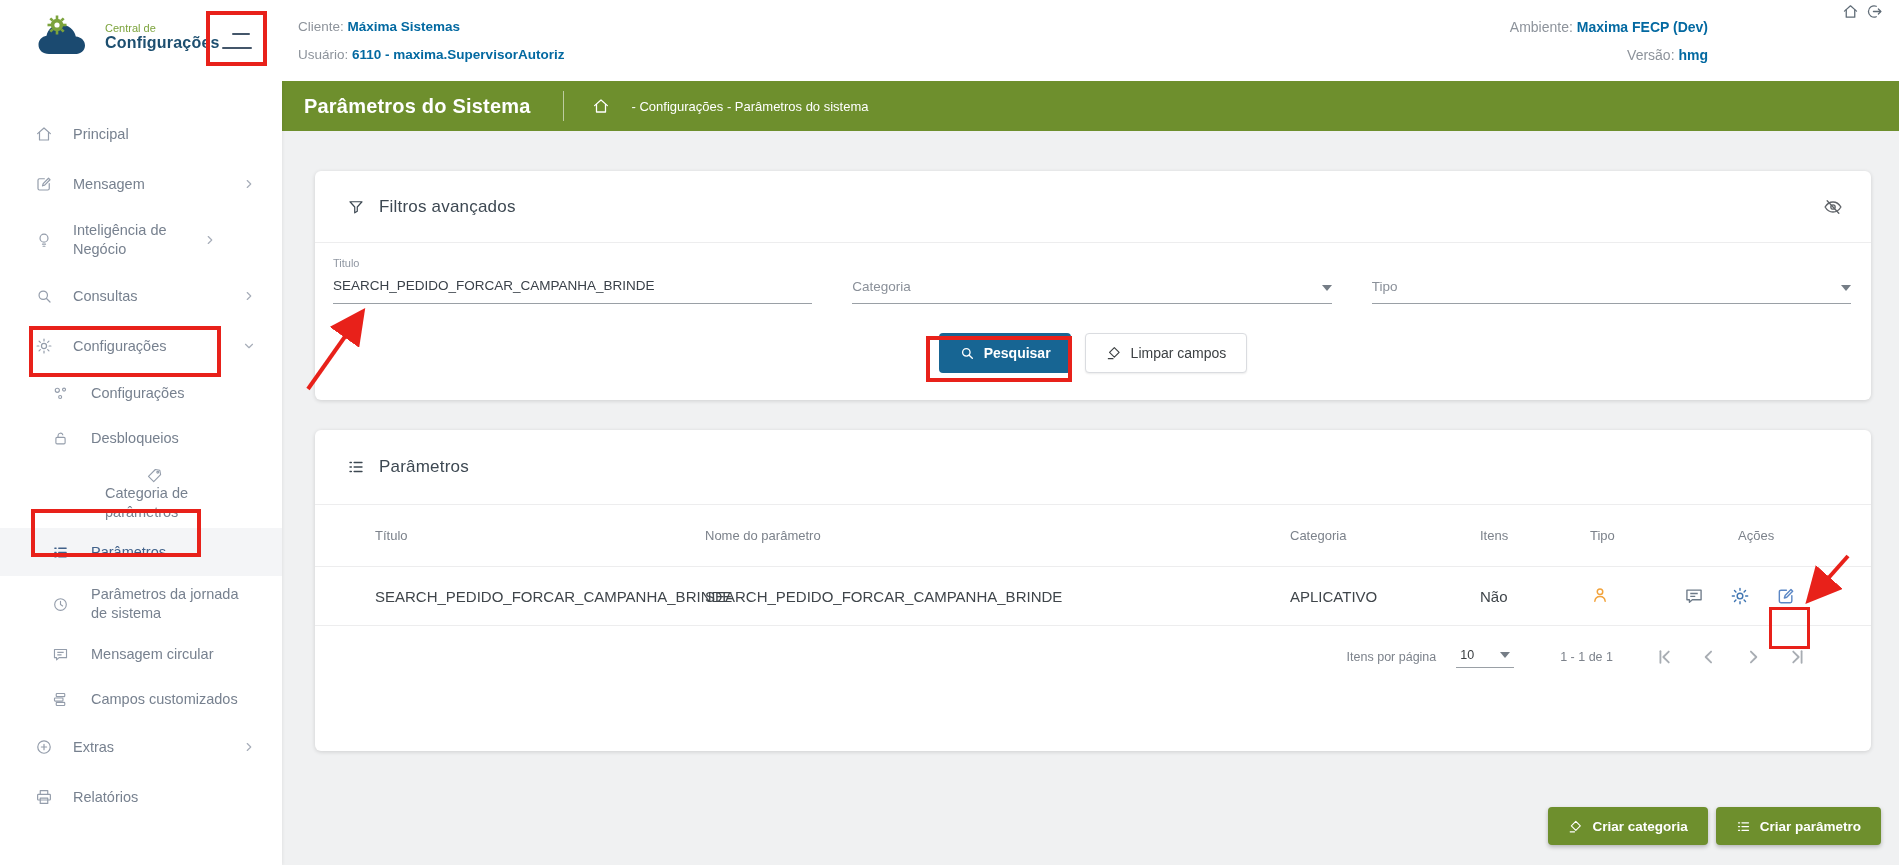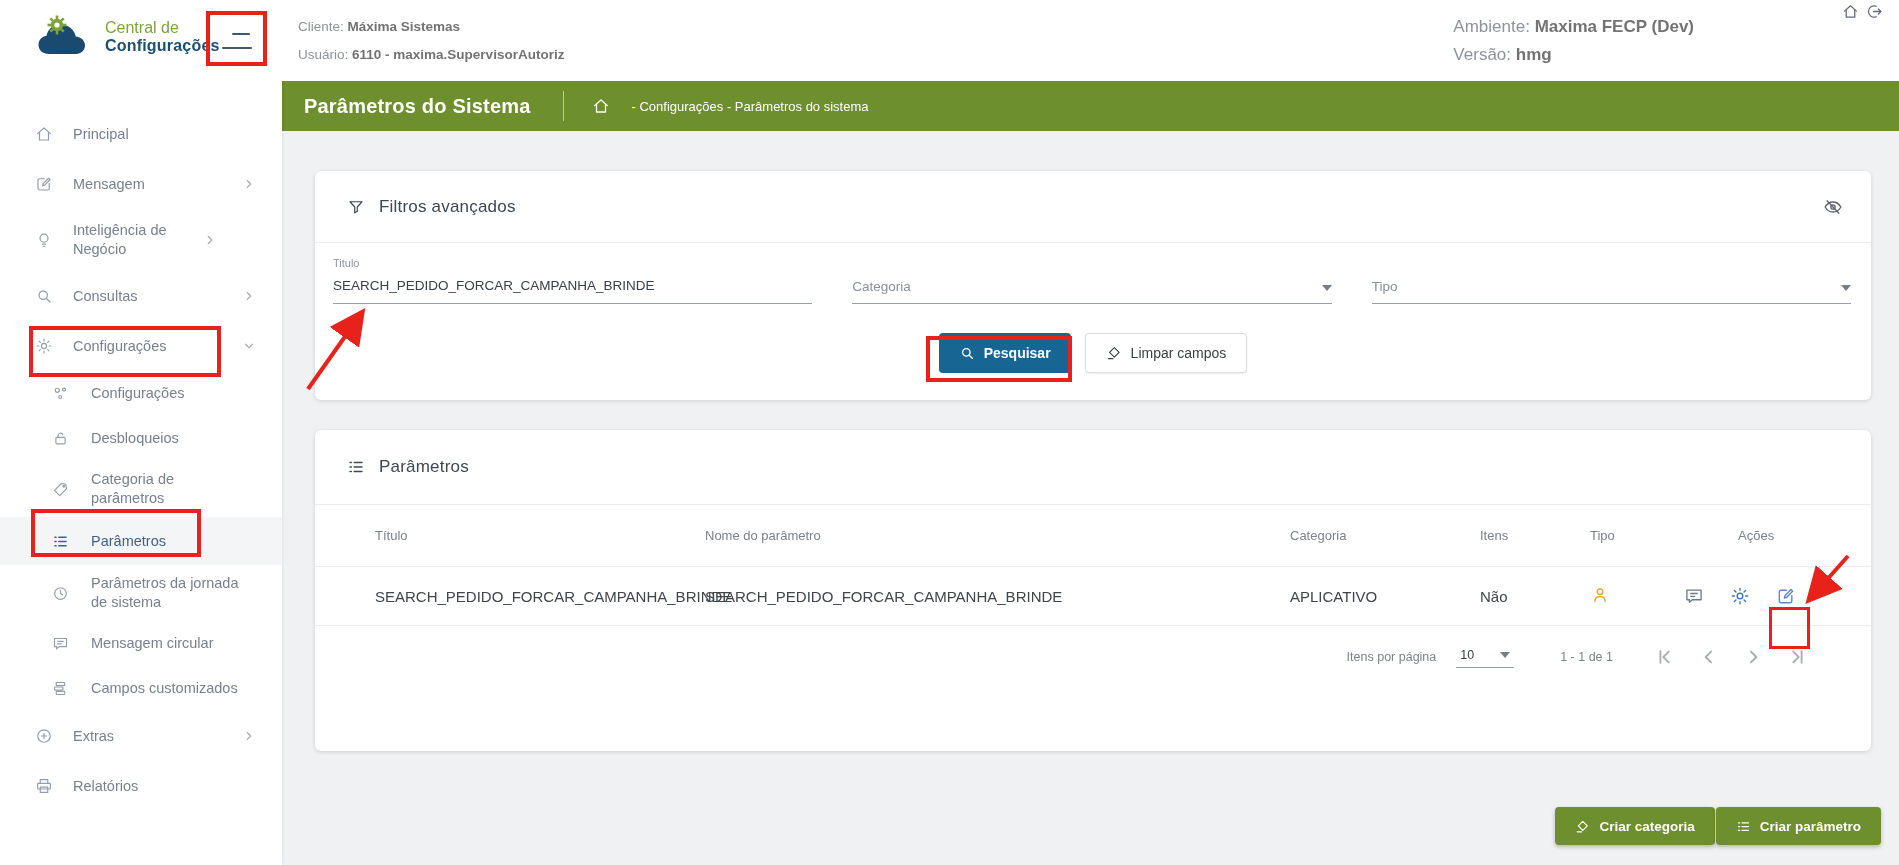--- a/index.html
+++ b/index.html
@@ -9,30 +9,30 @@
   }
   *{margin:0;padding:0;box-sizing:border-box;}
   html,body{width:1899px;height:865px;overflow:hidden;}
   body{font-family:"Liberation Sans","DejaVu Sans",sans-serif;background:#fff;color:#3c4348;}
   .app{position:relative;width:1899px;height:865px;background:var(--page-bg);}
   svg{display:block;}
 
   
   .header{position:absolute;top:0;left:0;width:1899px;height:81px;background:#fff;z-index:10;}
   .logo{position:absolute;left:35px;top:14px;display:flex;align-items:center;gap:10px;}
-  .logo-text .l1{display:block;font-size:16px;color:var(--logo-green);}
+  .logo-text .l1{display:block;font-size:11px;color:var(--logo-green);}
   .logo-text .l2{display:block;font-size:16px;font-weight:bold;color:var(--navy);letter-spacing:.2px;}
   .hamburger{position:absolute;left:210px;top:13px;width:55px;height:50px;background:none;border:none;cursor:pointer;}
   .hamburger .hl{position:absolute;height:2px;background:#44566a;border-radius:1px;}
   .hamburger .hl1{left:22px;top:20px;width:18px;}
   .hamburger .hl2{left:12px;top:34px;width:30px;}
   .hdr-left{position:absolute;left:298px;top:13px;font-size:13.5px;line-height:28px;}
-  .hdr-right{position:absolute;right:205px;top:13px;font-size:17px;line-height:28px;text-align:left;}
+  .hdr-right{position:absolute;right:191px;top:13px;font-size:14px;line-height:28px;text-align:right;}
   .hdr-label{color:#8d939b;}
-  .hdr-value{color:#737373;font-weight:bold;}
+  .hdr-value{color:#0369a1;font-weight:bold;}
   .hdr-icons{position:absolute;right:16px;top:3px;display:flex;gap:7px;color:#5f6b76;}
   .hdr-icons button{background:none;border:none;color:#5f6b76;cursor:pointer;padding:0;}
 
   
   .banner{position:absolute;left:282px;top:81px;right:0;height:50px;background:var(--green);display:flex;align-items:center;color:#fff;z-index:5;}
   .banner-title{font-size:20px;font-weight:bold;margin-left:22px;letter-spacing:.2px;}
   .banner-divider{width:1px;height:30px;background:rgba(255,255,255,.55);margin:0 28px 0 32px;}
   .banner-crumb{display:flex;align-items:center;gap:22px;font-size:13px;}
 
   
@@ -81,21 +81,21 @@
   .c6-head{padding-left:58px;}
   .actions{display:flex;gap:26px;align-items:center;padding-left:4px;}
   .actions button{background:none;border:none;cursor:pointer;padding:0;}
   .pagination{display:flex;align-items:center;justify-content:flex-end;height:62px;padding-right:64px;font-size:12.5px;color:#7c828b;}
   .pp-select{display:flex;align-items:center;gap:26px;border-bottom:1px solid #9aa0a6;margin-left:20px;padding:2px 4px 5px 4px;color:#3c4043;cursor:pointer;}
   .pg-range{margin:0 42px 0 46px;color:#7c828b;}
   .pg-nav{display:flex;gap:24px;color:#a8adb3;}
   .pg-nav button{background:none;border:none;color:#a8adb3;cursor:pointer;padding:0;}
 
   
-  .fab-row{position:absolute;right:18px;bottom:20px;display:flex;gap:1px;z-index:20;}
+  .fab-row{position:absolute;right:18px;bottom:20px;display:flex;gap:8px;z-index:20;}
   .btn-green{background:var(--green);color:#fff;font-weight:bold;font-size:13.5px;height:38px;box-shadow:0 2px 4px rgba(0,0,0,.25);}
 
   
   .anno{position:absolute;z-index:60;pointer-events:none;}
   .anno-box{border:4px solid var(--red);}
   .anno-box-thin{border:3px solid var(--red);}
   .a-menu{left:206px;top:11px;width:61px;height:55px;}
   .a-config{left:29px;top:326px;width:192px;height:51px;}
   .a-param{left:31px;top:509px;width:170px;height:48px;}
   .a-pesq{left:926px;top:336px;width:146px;height:46px;}
@@ -266,21 +266,21 @@
     </div>
     <div class="side-item sub-item">
       <span class="ic">
           <svg width="17" height="17" viewBox="0 0 24 24" fill="none" stroke="currentColor" stroke-width="1.6" stroke-linecap="round">
             <rect x="5.5" y="10.5" width="13" height="9" rx="1.6"></rect>
             <path d="M8.5 10.5V8a3.5 3.5 0 0 1 6.8-1.2"></path>
           </svg>
         </span>
       <span class="lbl">Desbloqueios</span>
     </div>
-    <div class="side-item sub-item" style="min-height:56px;">
+    <div class="side-item sub-item" style="min-height:56px;flex-direction:column;">
       <span class="ic">
           <svg width="17" height="17" viewBox="0 0 24 24" fill="none" stroke="currentColor" stroke-width="1.6" stroke-linejoin="round">
             <path d="M3.5 13.2 13.2 3.5l6.3 1.1 1.1 6.3-9.7 9.7z"></path>
             <circle cx="16.6" cy="7.4" r="1.3"></circle>
           </svg>
         </span>
       <span class="lbl" style="max-width:120px;">Categoria de parâmetros</span>
     </div>
     <div class="side-item sub-item active" style="min-height:48px;">
       <span class="ic">

